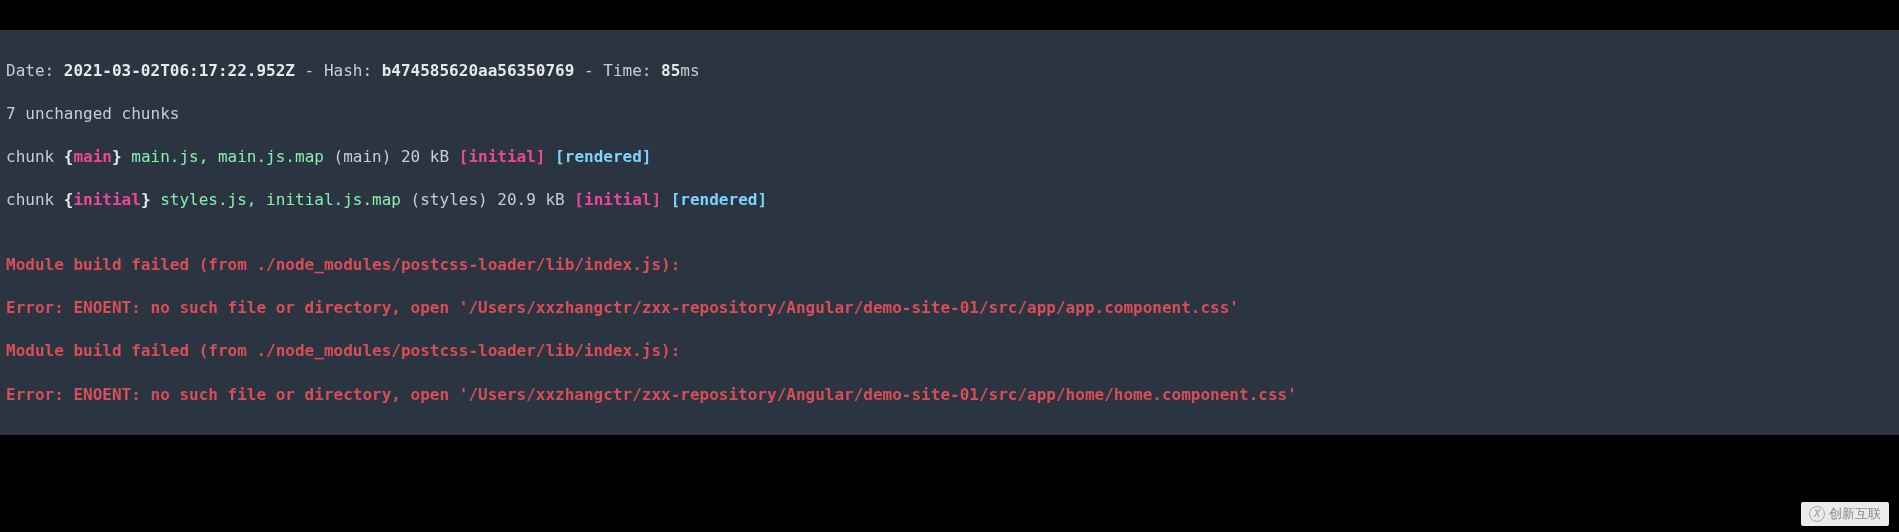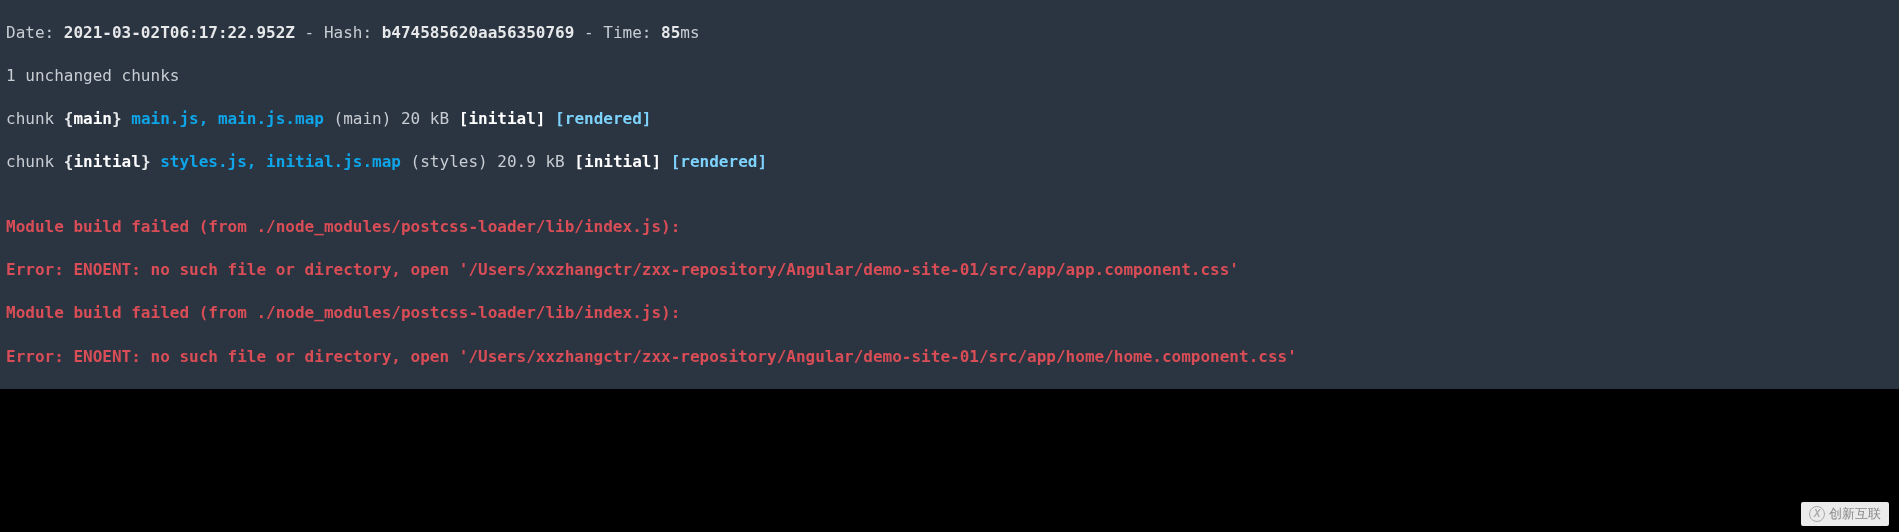--- a/index.html
+++ b/index.html
@@ -13,28 +13,29 @@
       font-size: 16px;
       line-height: 1.35;
       width: 1899px;
       height: 532px;
       position: relative;
       overflow: hidden;
     }
     .terminal {
       background: #2b3441;
       color: #c8cdd3;
-      padding: 0 6px;
+      padding: 8px 6px;
       white-space: pre;
       font-weight: 400;
+      margin-top: 30px;
     }
     .white-bold { color: #e6e8ea; font-weight: 700; }
-    .yellow-bold { color: #ffffff; font-weight: 700; }
+    .yellow-bold { color: #ec4899; font-weight: 700; }
     .green-bold { color: #7dd3fc; font-weight: 700; }
-    .teal-bold { color: #0ea5e9; font-weight: 700; }
+    .teal-bold { color: #86efac; font-weight: 400; }
     .red-bold { color: #d94d56; font-weight: 700; }
     .line { display: block; }
     .watermark {
       position: absolute;
       right: 10px;
       bottom: 6px;
       background: rgba(255,255,255,0.92);
       color: #888;
       font-family: sans-serif;
       font-size: 13px;
@@ -56,21 +57,21 @@
       font-weight: bold;
       color: #aaa;
       font-style: italic;
     }
   </style>
 </head>
 <body>
 
 <div class="terminal">
 <span class="line"><span>Date: </span><span class="white-bold">2021-03-02T06:17:22.952Z</span><span> - Hash: </span><span class="white-bold">b474585620aa56350769</span><span> - Time: </span><span class="white-bold">85</span><span>ms</span></span>
-<span class="line">1 unchanged chunks</span>
+<span class="line">7 unchanged chunks</span>
 <span class="line"><span>chunk </span><span class="white-bold">{</span><span class="yellow-bold">main</span><span class="white-bold">}</span><span class="teal-bold"> main.js, main.js.map</span><span> (main) 20 kB </span><span class="yellow-bold">[initial]</span><span> </span><span class="green-bold">[rendered]</span></span>
 <span class="line"><span>chunk </span><span class="white-bold">{</span><span class="yellow-bold">initial</span><span class="white-bold">}</span><span class="teal-bold"> styles.js, initial.js.map</span><span> (styles) 20.9 kB </span><span class="yellow-bold">[initial]</span><span> </span><span class="green-bold">[rendered]</span></span>
 <span class="line"></span>
 <span class="line red-bold">Module build failed (from ./node_modules/postcss-loader/lib/index.js):</span>
 <span class="line red-bold">Error: ENOENT: no such file or directory, open '/Users/xxzhangctr/zxx-repository/Angular/demo-site-01/src/app/app.component.css'</span>
 <span class="line red-bold">Module build failed (from ./node_modules/postcss-loader/lib/index.js):</span>
 <span class="line red-bold">Error: ENOENT: no such file or directory, open '/Users/xxzhangctr/zxx-repository/Angular/demo-site-01/src/app/home/home.component.css'</span>
 </div>
 
 <div class="watermark">

